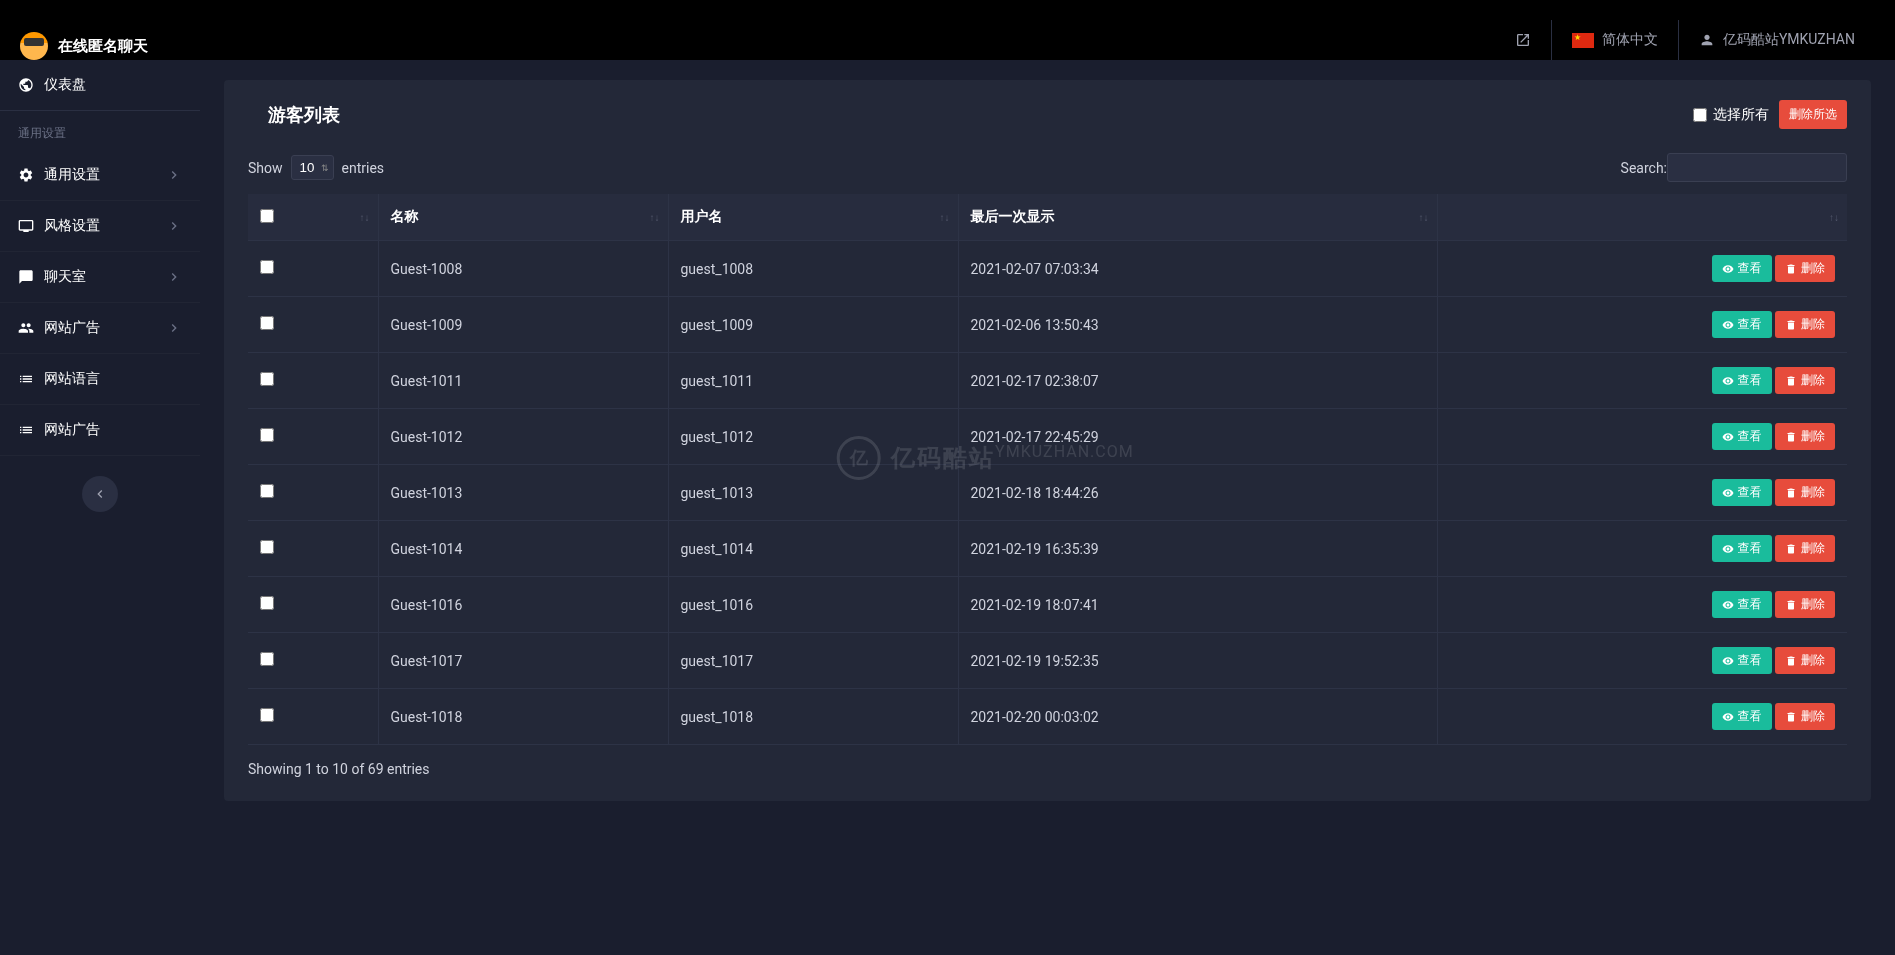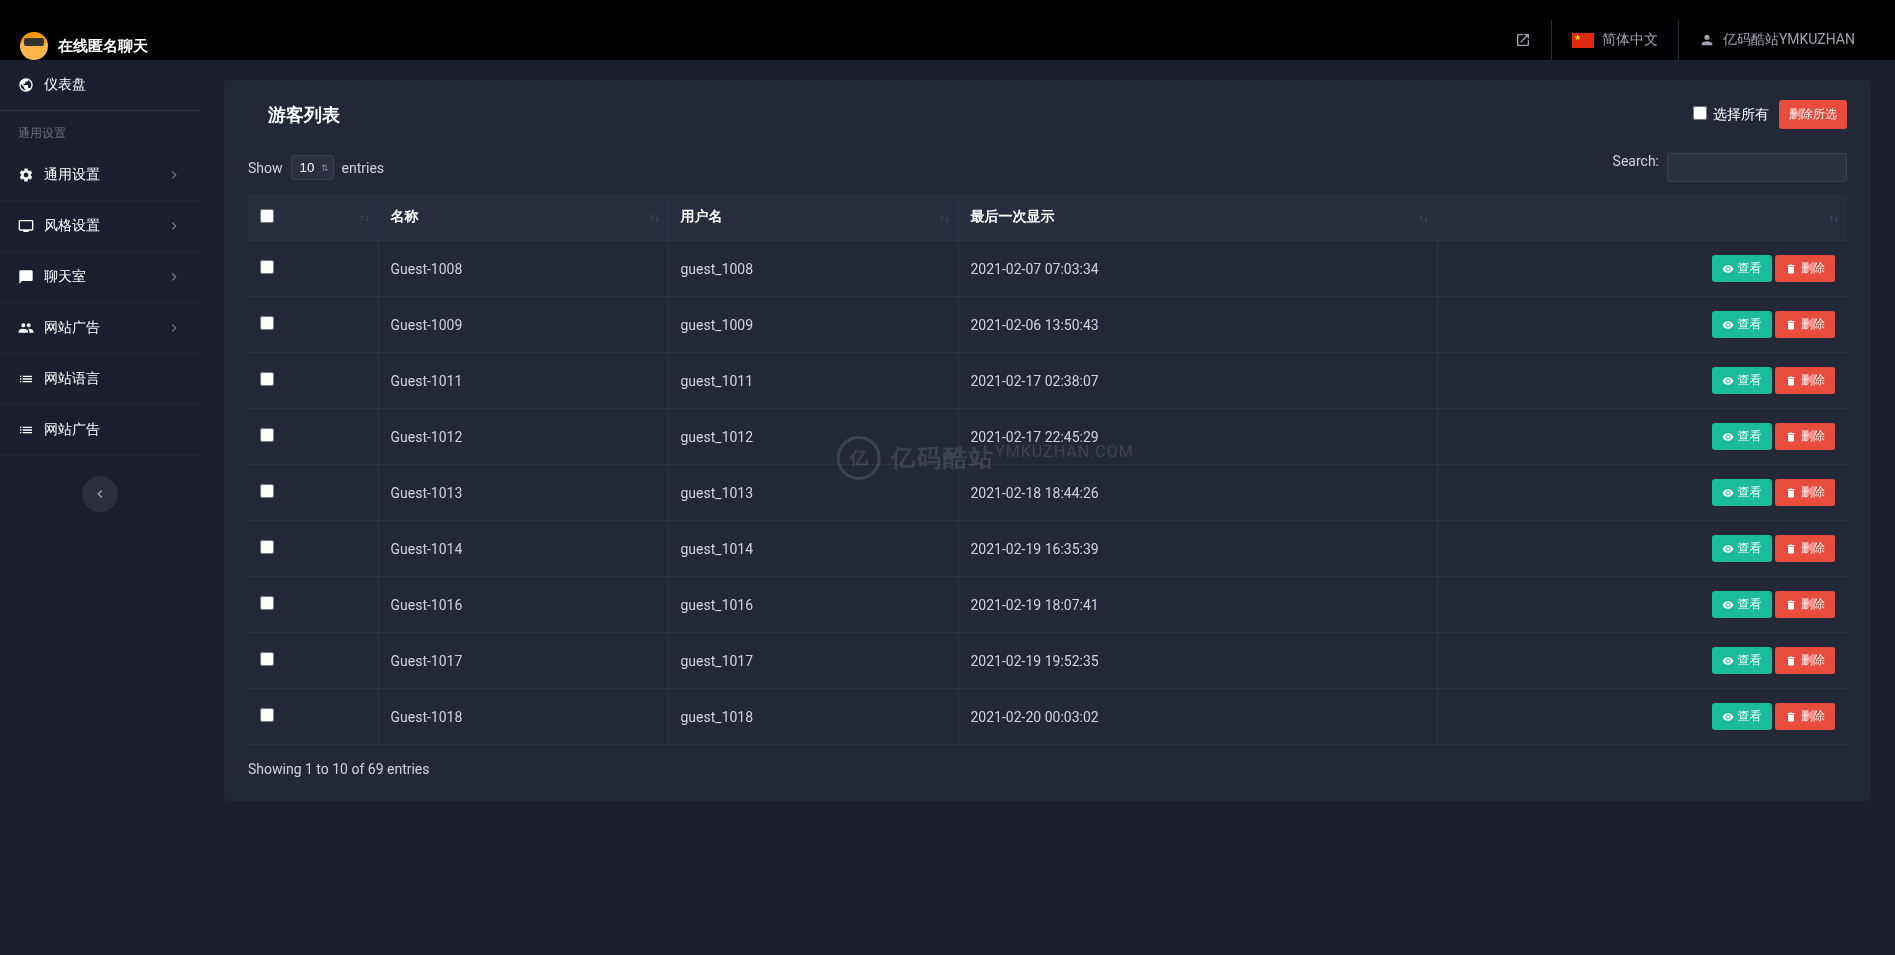--- a/index.html
+++ b/index.html
@@ -169,21 +169,21 @@
 .select-wrap::after {
   content: "⇅";
   position: absolute;
   right: 5px;
   top: 50%;
   transform: translateY(-50%);
   font-size: 9px;
   color: #888;
   pointer-events: none;
 }
-.search-box { display: flex; align-items: flex-start; gap: 8px; }
+.search-box { display: flex; align-items: center; gap: 0; }
 .search-box input {
   background: #2a2f42;
   border: 1px solid #3a3f52;
   color: #fff;
   padding: 6px 10px;
   border-radius: 3px;
   width: 180px;
 }
 
 table {
@@ -264,21 +264,21 @@
   display: flex;
   align-items: center;
   justify-content: center;
   font-size: 18px;
   font-weight: bold;
 }
 .watermark-text { display: flex; }
 .wm-main { font-size: 24px; font-weight: bold; letter-spacing: 2px; }
 .wm-sub { font-size: 16px; letter-spacing: 1px; }
 
-.checklabel { display: flex; align-items: flex-start; gap: 6px; font-size: 14px; }
+.checklabel { display: flex; align-items: center; gap: 6px; font-size: 14px; }
 </style>
 </head>
 <body>
 
 <div class="topbar">
   <div class="brand">
     <div class="logo"></div>
     <span class="brand-text">在线匿名聊天</span>
   </div>
   <div class="topbar-right">

